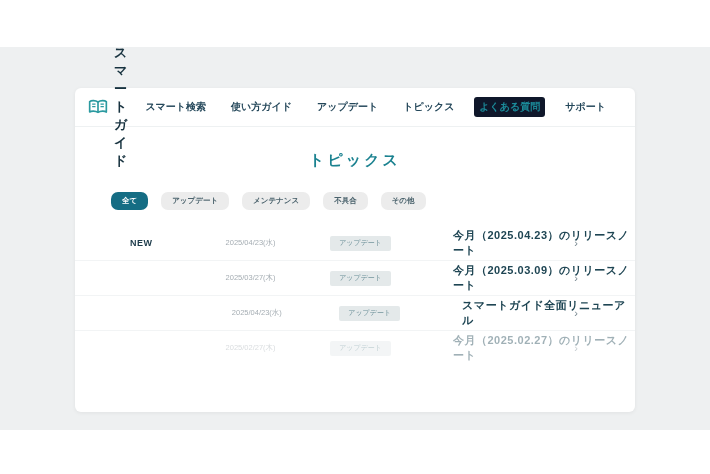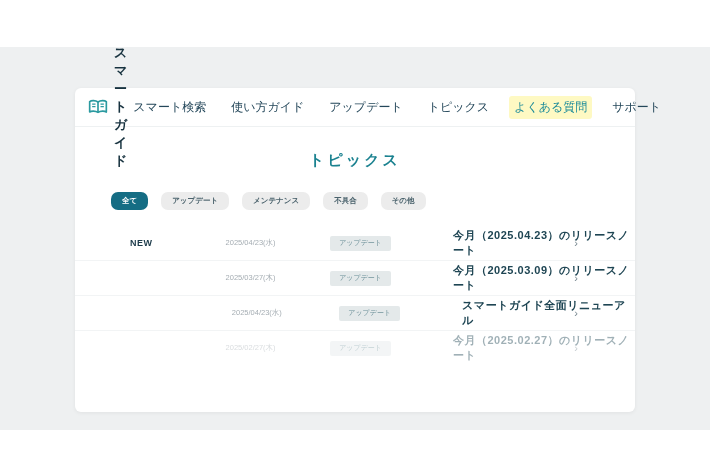--- a/index.html
+++ b/index.html
@@ -21,24 +21,24 @@
   
   .card-header{
     height:38px;display:flex;align-items:center;justify-content:space-between;
     padding:0 24px 0 13px;border-bottom:1px solid #eef1f2;
   }
   .brand{display:flex;align-items:center;gap:6px;}
   .brand-icon{width:20px;height:16px;display:flex;align-items:center;}
   .brand-name{font-size:13px;font-weight:bold;color:#17323f;letter-spacing:1px;}
   .nav{display:flex;align-items:center;gap:15px;}
   .nav-item{
-    font-size:12px;font-weight:normal;color:#24475a;cursor:pointer;
+    font-size:10px;font-weight:bold;color:#24475a;cursor:pointer;
     padding:3px 5px;border-radius:3px;white-space:nowrap;
   }
-  .nav-item.active{color:#1b8a99;background:#fef9c3;}
+  .nav-item.active{color:#1b8a99;background:#0f172a;}
   
   .page-title{
     margin-top:24px;text-align:center;
     font-size:15px;font-weight:bold;color:#1b8290;letter-spacing:3px;
   }
   
   .filters{
     margin:22px 0 0 36px;display:flex;align-items:center;gap:13px;
   }
   .filter-pill{

